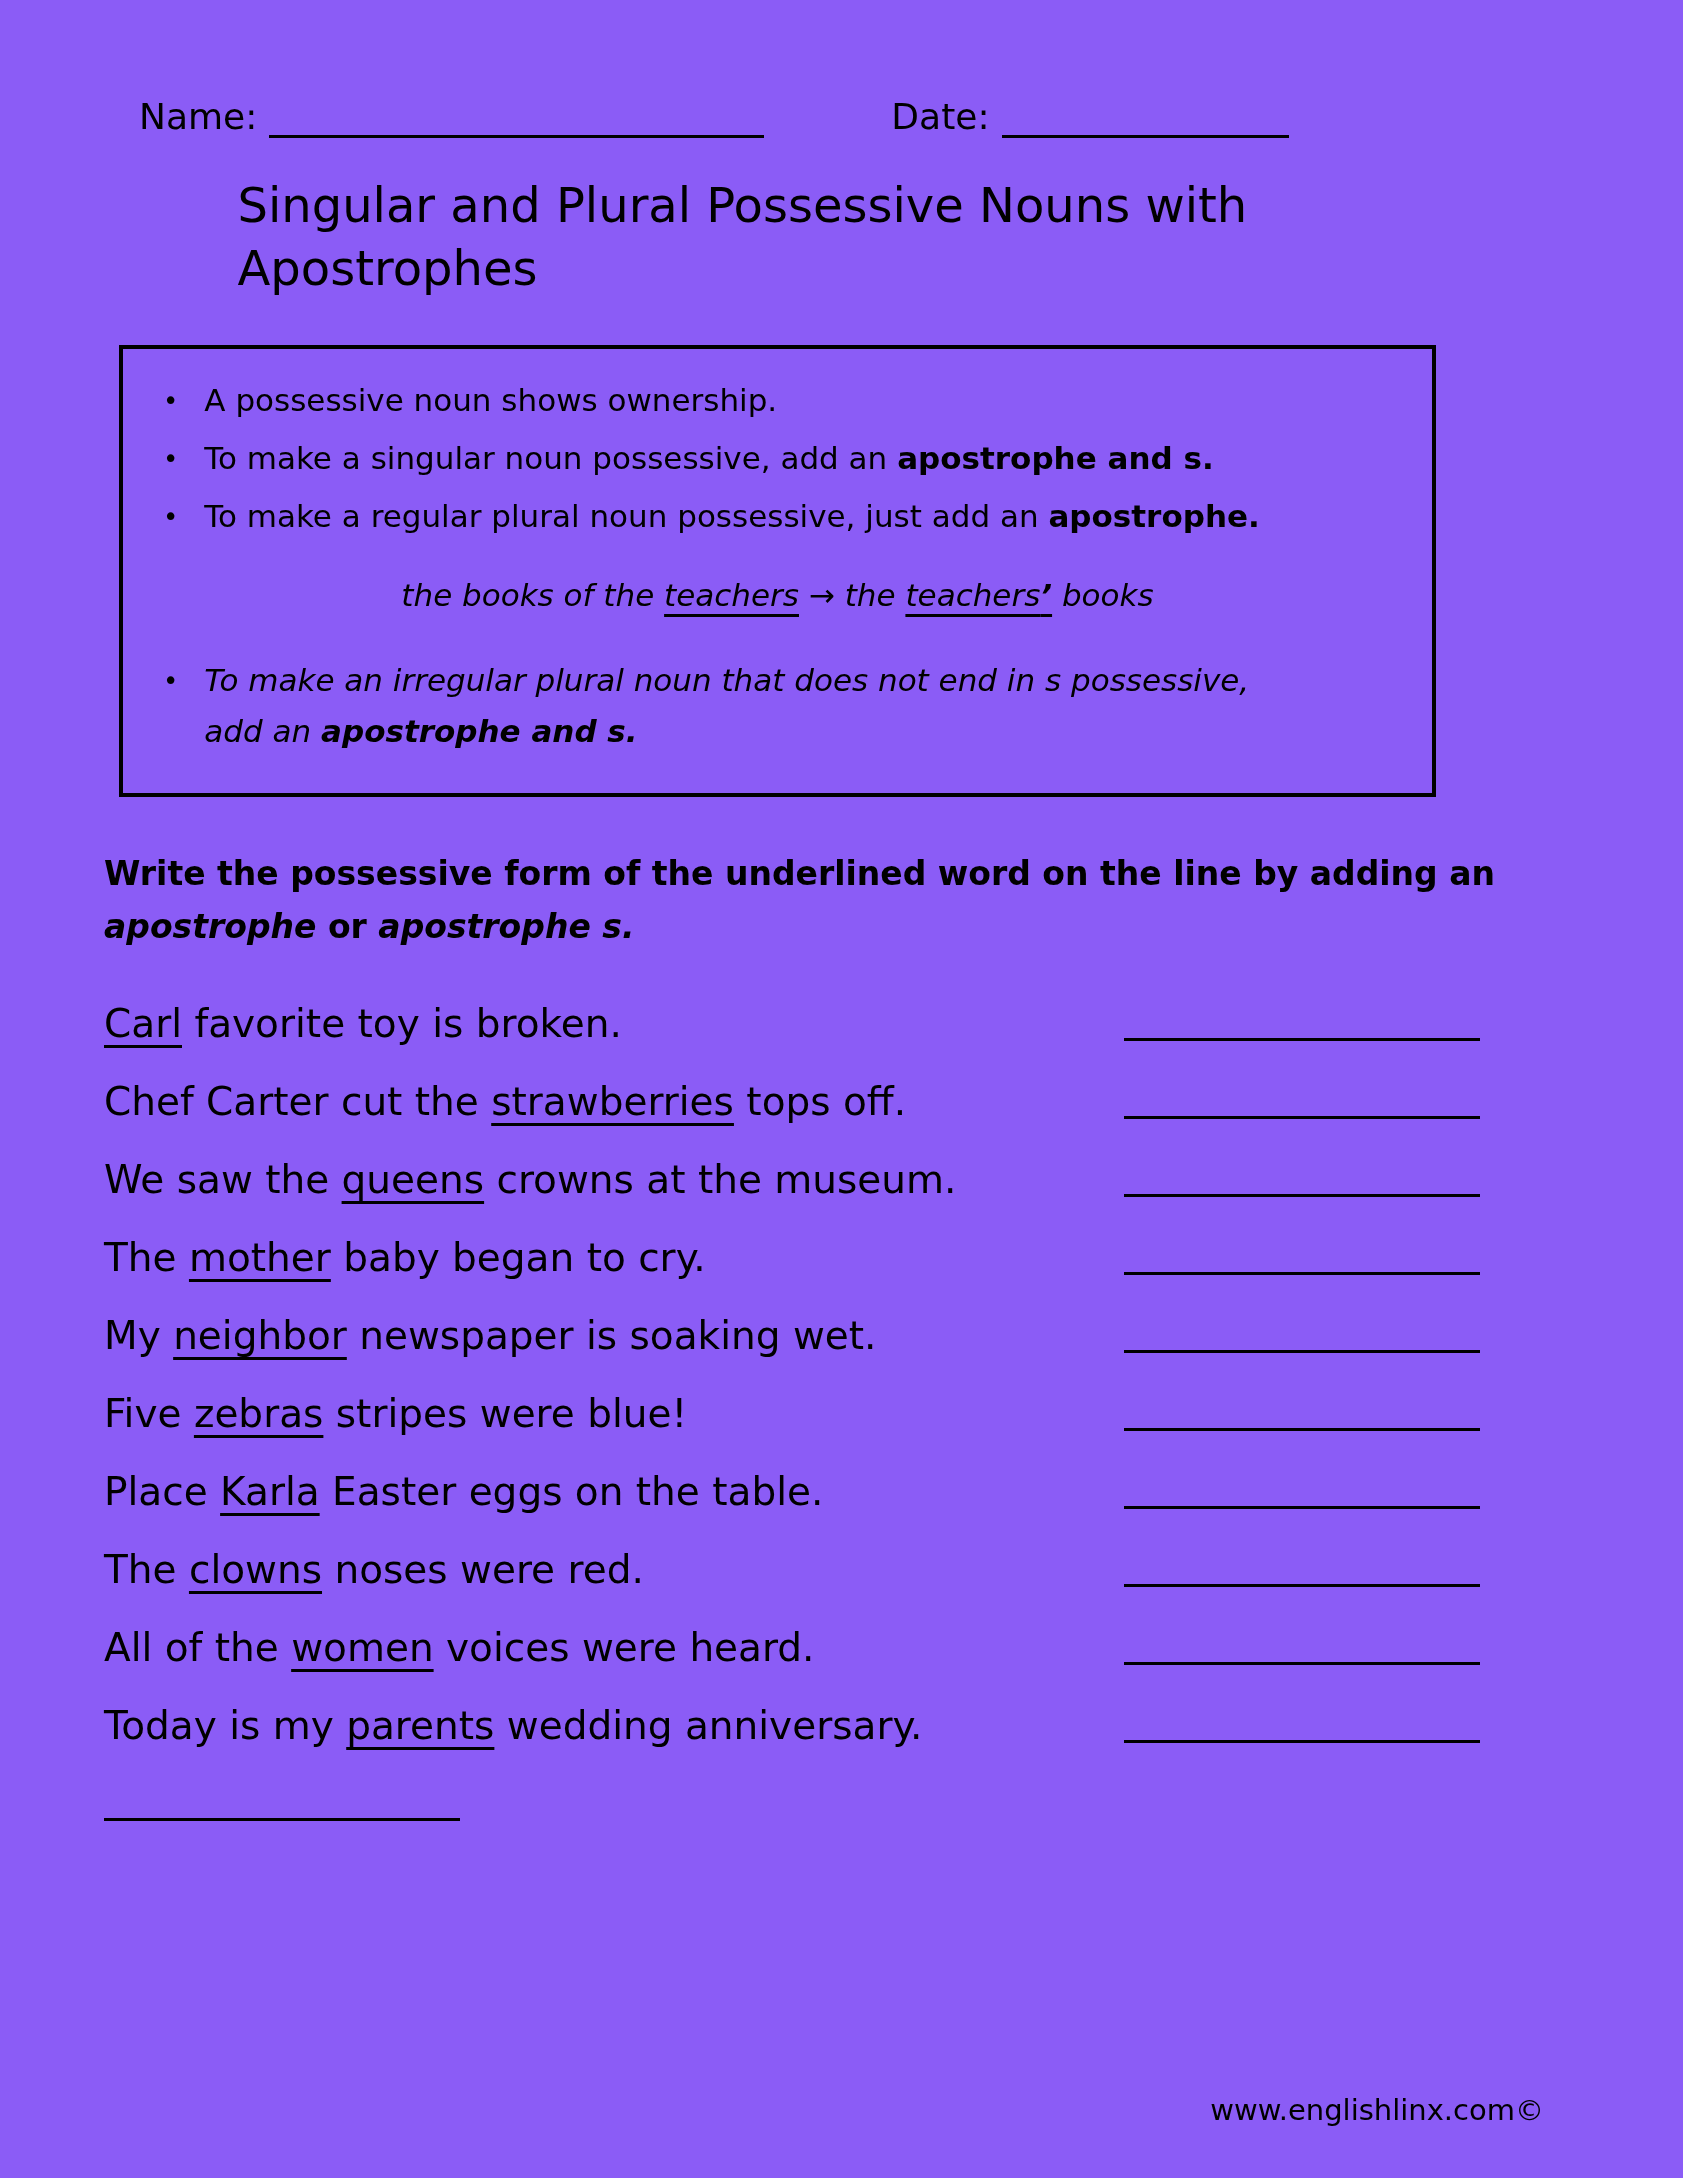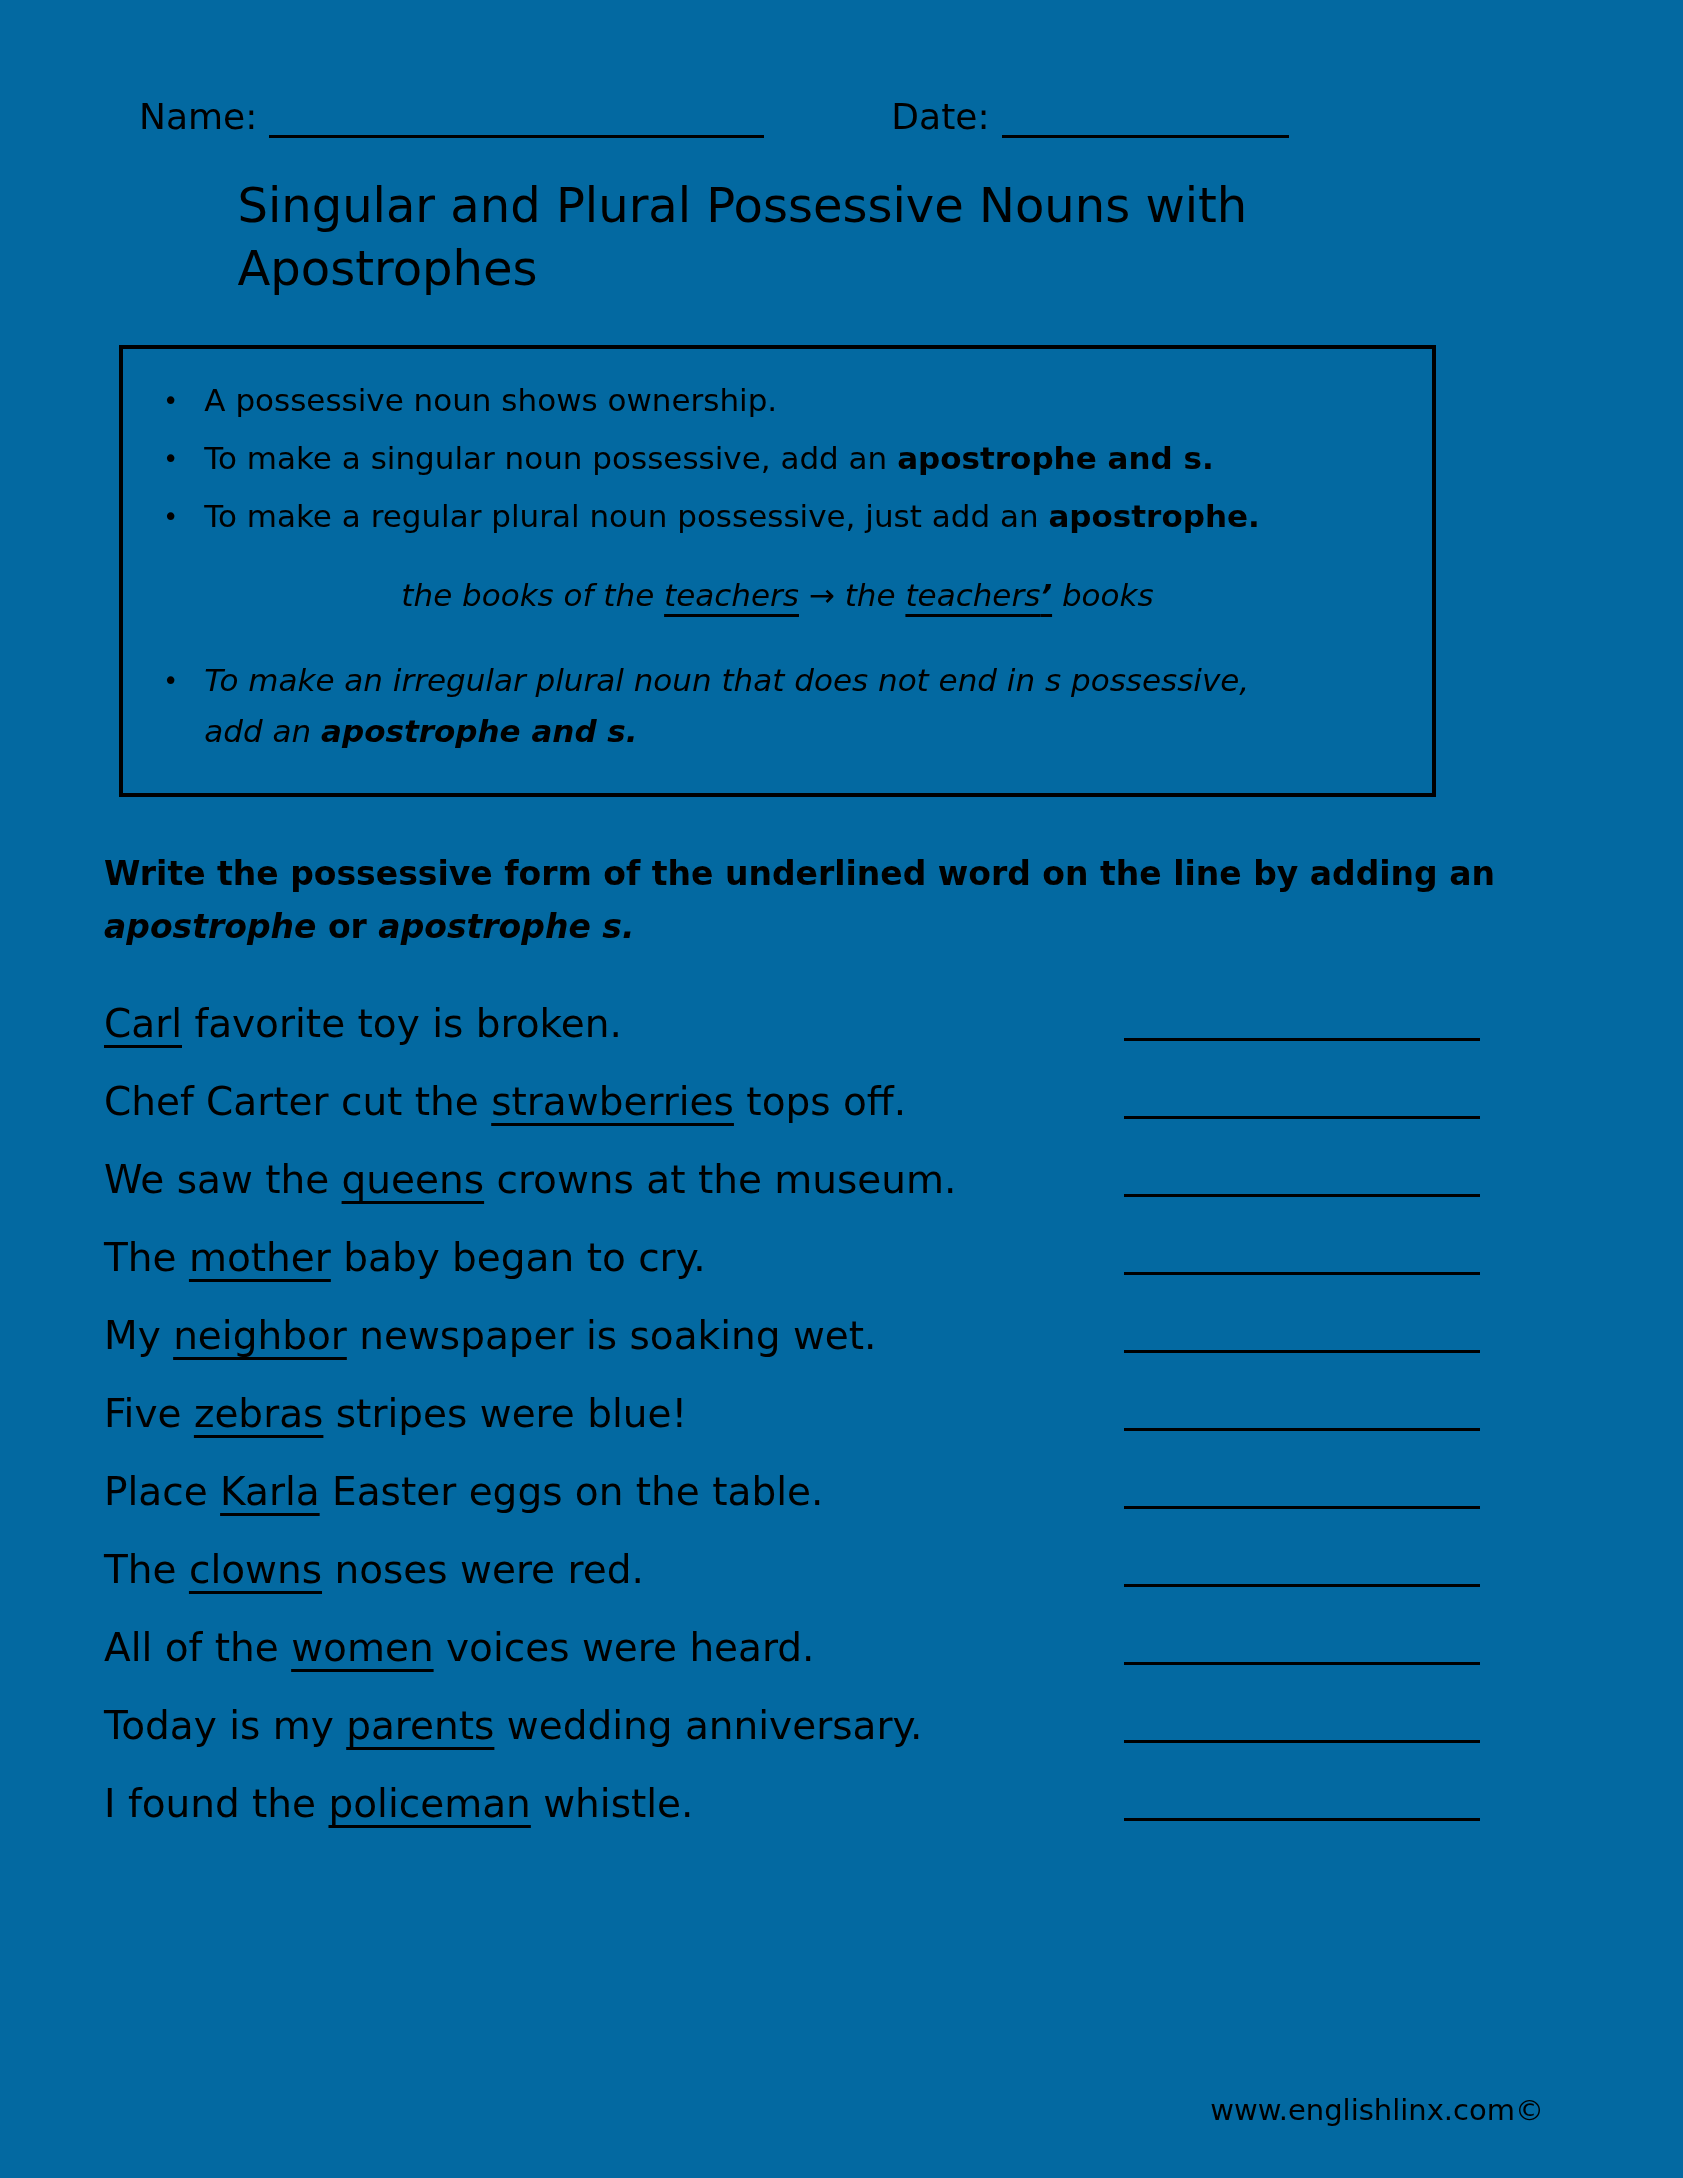--- a/index.html
+++ b/index.html
@@ -1,20 +1,20 @@
 <!DOCTYPE html>
 <html><head>
 <meta charset="utf-8">
 <style>
   html, body { margin: 0; padding: 0; background: #e8e8e8; }
   .page {
     position: relative;
     width: 1683px;
     height: 2178px;
-    background: #0369a1;
+    background: #8b5cf6;
     color: #000000;
     font-family: "DejaVu Sans", sans-serif;
     overflow: hidden;
   }
   
   .header-row {
     display: flex;
     align-items: flex-end;
     padding: 95px 0 0 139px;
   }
@@ -186,21 +186,20 @@
     <div class="q-text"><span>All of the </span><span class="u">women</span><span> voices were heard.</span></div>
     <div class="q-blank"></div>
   </div>
 
   <div class="q-row">
     <div class="q-text"><span>Today is my </span><span class="u">parents</span><span> wedding anniversary.</span></div>
     <div class="q-blank"></div>
   </div>
 
   <div class="q-row">
-    <div class="q-text"><span>I found the </span><span class="u">policeman</span><span> whistle.</span></div>
     <div class="q-blank"></div>
   </div>
 </div>
 
   <div class="footer">www.englishlinx.com©</div>
 
 </div>
 
 
 </body></html>

